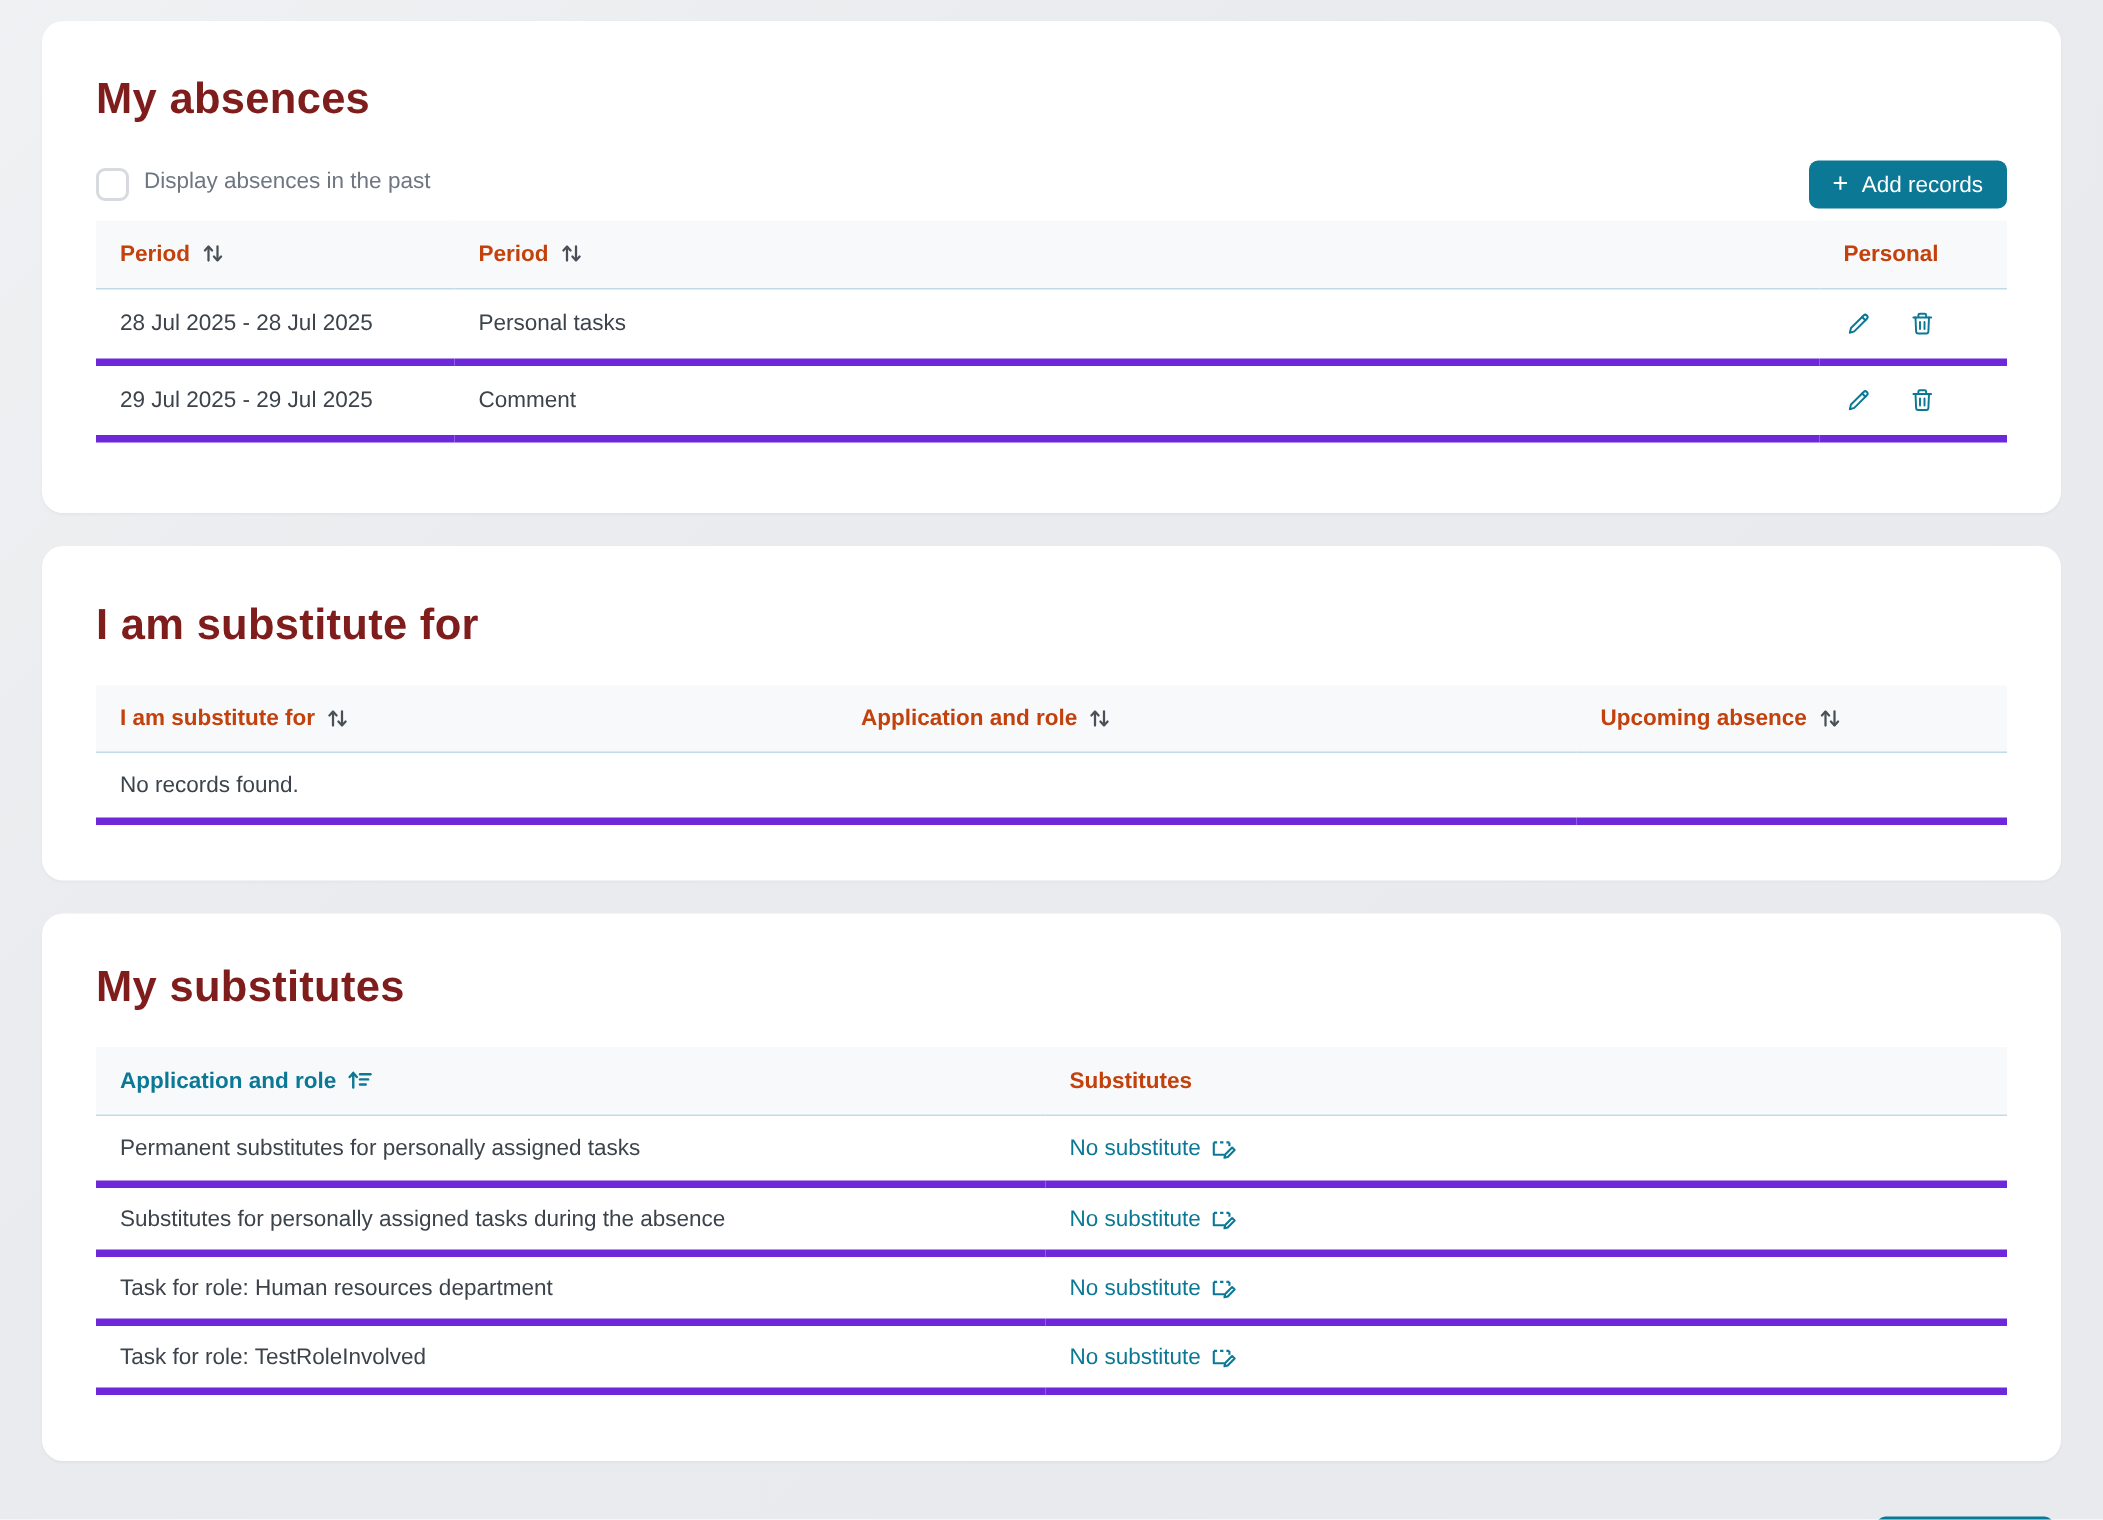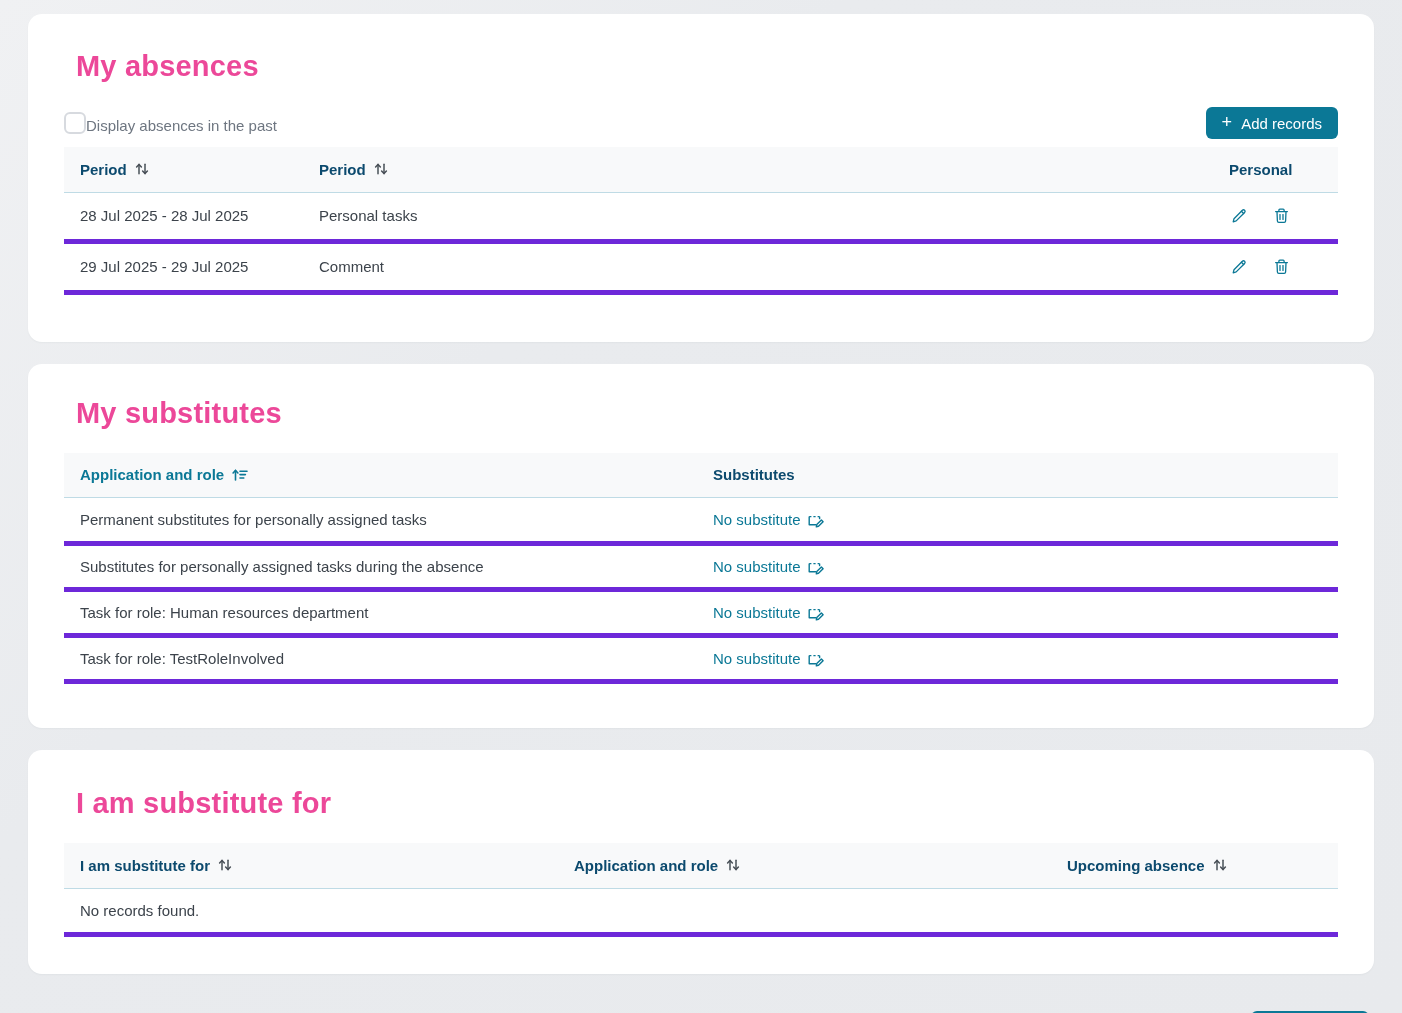--- a/index.html
+++ b/index.html
@@ -18,37 +18,36 @@
     padding:0 36px;
     margin-bottom:22px;
   }
   .card-absences   { padding-top:36px; padding-bottom:47px; }
   .card-subs       { padding-top:33px; padding-bottom:44px; }
   .card-subfor     { padding-top:37px; padding-bottom:37px; }
 
   h1.section-title {
     font-size:29px;
     font-weight:700;
-    color:#ec4899;
+    color:#7f1d1d;
     letter-spacing:0.2px;
-    margin-left:12px;
   }
   .card-absences h1 { margin-bottom:24px; }
   .card-subs     h1 { margin-bottom:23px; }
   .card-subfor   h1 { margin-bottom:23px; }
 
   
   .toolbar {
     display:flex;
     align-items:center;
     justify-content:space-between;
     margin-bottom:8px;
     height:32px;
   }
-  .checkbox-wrap { display:flex; align-items:flex-end; cursor:pointer; }
+  .checkbox-wrap { display:flex; align-items:flex-start; gap:10px; cursor:pointer; }
   .checkbox-box {
     width:22px; height:22px;
     border:2px solid #d7dadf;
     border-radius:6px;
     background:#fff;
     display:inline-block;
   }
   .checkbox-label { font-size:15px; color:#6e7681; }
 
   .btn-primary {
@@ -68,21 +67,21 @@
   .plus-glyph { font-size:18px; font-weight:400; line-height:1; margin-top:-2px; }
 
   
   table { width:100%; border-collapse:collapse; table-layout:fixed; }
   thead th {
     background:#f8f9fa;
     height:45px;
     text-align:left;
     font-size:15px;
     font-weight:700;
-    color:#0c4a6e;
+    color:#c2410c;
     padding:0 0 0 16px;
     border-bottom:1px solid #bfdbe5;
     white-space:nowrap;
   }
   tbody td {
     height:46px;
     font-size:15px;
     color:#3c434b;
     padding:0 0 0 16px;
     border-bottom:5px solid #6d28d9;
@@ -255,20 +254,80 @@
   </svg>
 </span>
                 </button>
             </span>
           </td>
         </tr>
       </tbody>
     </table>
   </section>
 
+  <section class="card card-subfor">
+    <h1 class="section-title">I am substitute for</h1>
+
+    <table class="t-subfor">
+      <colgroup>
+          <col class="c-1">
+          <col class="c-2">
+          <col>
+        </colgroup>
+      <thead>
+        <tr>
+          <th>
+            <span class="th-inner">
+              <span>I am substitute for</span>
+              <span class="icon-slot">
+  <svg width="16" height="16" viewBox="0 0 16 16" fill="none" stroke="#495057" stroke-width="1.5" stroke-linecap="round" stroke-linejoin="round">
+    <path d="M5 12.7V3.6"></path>
+                    <path d="M2.6 6L5 3.4L7.4 6"></path>
+    <path d="M11 3.3v9.1"></path>
+                    <path d="M8.6 10L11 12.6L13.4 10"></path>
+  </svg>
+</span>
+            </span>
+          </th>
+          <th>
+            <span class="th-inner">
+              <span>Application and role</span>
+              <span class="icon-slot">
+  <svg width="16" height="16" viewBox="0 0 16 16" fill="none" stroke="#495057" stroke-width="1.5" stroke-linecap="round" stroke-linejoin="round">
+    <path d="M5 12.7V3.6"></path>
+                    <path d="M2.6 6L5 3.4L7.4 6"></path>
+    <path d="M11 3.3v9.1"></path>
+                    <path d="M8.6 10L11 12.6L13.4 10"></path>
+  </svg>
+</span>
+            </span>
+          </th>
+          <th>
+            <span class="th-inner">
+              <span>Upcoming absence</span>
+              <span class="icon-slot">
+  <svg width="16" height="16" viewBox="0 0 16 16" fill="none" stroke="#495057" stroke-width="1.5" stroke-linecap="round" stroke-linejoin="round">
+    <path d="M5 12.7V3.6"></path>
+                    <path d="M2.6 6L5 3.4L7.4 6"></path>
+    <path d="M11 3.3v9.1"></path>
+                    <path d="M8.6 10L11 12.6L13.4 10"></path>
+  </svg>
+</span>
+            </span>
+          </th>
+        </tr>
+      </thead>
+      <tbody>
+        <tr>
+          <td colspan="3">No records found.</td>
+        </tr>
+      </tbody>
+    </table>
+  </section>
+
   <section class="card card-subs">
     <h1 class="section-title">My substitutes</h1>
 
     <table class="t-subs">
       <colgroup>
           <col class="c-app">
           <col>
         </colgroup>
       <thead>
         <tr>
@@ -347,80 +406,20 @@
     <path d="M12.6 4.6v2.6"></path>
     <path d="M9.8 12.6l4.6-4.6l1.7 1.7l-4.6 4.6l-2.2 .5z" fill="none"></path>
   </svg>
 </span>
               </a></td>
         </tr>
       </tbody>
     </table>
   </section>
 
-  <section class="card card-subfor">
-    <h1 class="section-title">I am substitute for</h1>
-
-    <table class="t-subfor">
-      <colgroup>
-          <col class="c-1">
-          <col class="c-2">
-          <col>
-        </colgroup>
-      <thead>
-        <tr>
-          <th>
-            <span class="th-inner">
-              <span>I am substitute for</span>
-              <span class="icon-slot">
-  <svg width="16" height="16" viewBox="0 0 16 16" fill="none" stroke="#495057" stroke-width="1.5" stroke-linecap="round" stroke-linejoin="round">
-    <path d="M5 12.7V3.6"></path>
-                    <path d="M2.6 6L5 3.4L7.4 6"></path>
-    <path d="M11 3.3v9.1"></path>
-                    <path d="M8.6 10L11 12.6L13.4 10"></path>
-  </svg>
-</span>
-            </span>
-          </th>
-          <th>
-            <span class="th-inner">
-              <span>Application and role</span>
-              <span class="icon-slot">
-  <svg width="16" height="16" viewBox="0 0 16 16" fill="none" stroke="#495057" stroke-width="1.5" stroke-linecap="round" stroke-linejoin="round">
-    <path d="M5 12.7V3.6"></path>
-                    <path d="M2.6 6L5 3.4L7.4 6"></path>
-    <path d="M11 3.3v9.1"></path>
-                    <path d="M8.6 10L11 12.6L13.4 10"></path>
-  </svg>
-</span>
-            </span>
-          </th>
-          <th>
-            <span class="th-inner">
-              <span>Upcoming absence</span>
-              <span class="icon-slot">
-  <svg width="16" height="16" viewBox="0 0 16 16" fill="none" stroke="#495057" stroke-width="1.5" stroke-linecap="round" stroke-linejoin="round">
-    <path d="M5 12.7V3.6"></path>
-                    <path d="M2.6 6L5 3.4L7.4 6"></path>
-    <path d="M11 3.3v9.1"></path>
-                    <path d="M8.6 10L11 12.6L13.4 10"></path>
-  </svg>
-</span>
-            </span>
-          </th>
-        </tr>
-      </thead>
-      <tbody>
-        <tr>
-          <td colspan="3">No records found.</td>
-        </tr>
-      </tbody>
-    </table>
-  </section>
-
   <div class="footer">
     <a class="link-cancel">Cancel</a>
     <button class="btn-save">
       <span class="icon-slot">
   <svg width="18" height="18" viewBox="0 0 18 18" fill="none" stroke="#ffffff" stroke-width="1.4" stroke-linejoin="round" stroke-linecap="round">
     <path d="M2.6 3.6a1 1 0 0 1 1-1h9.2l2.6 2.6v9.2a1 1 0 0 1-1 1H3.6a1 1 0 0 1-1-1V3.6z"></path>
     <path d="M5.8 2.8v3.6h6V2.8"></path>
     <path d="M5.2 15.2v-4.6h7.6v4.6"></path>
   </svg>
 </span>

